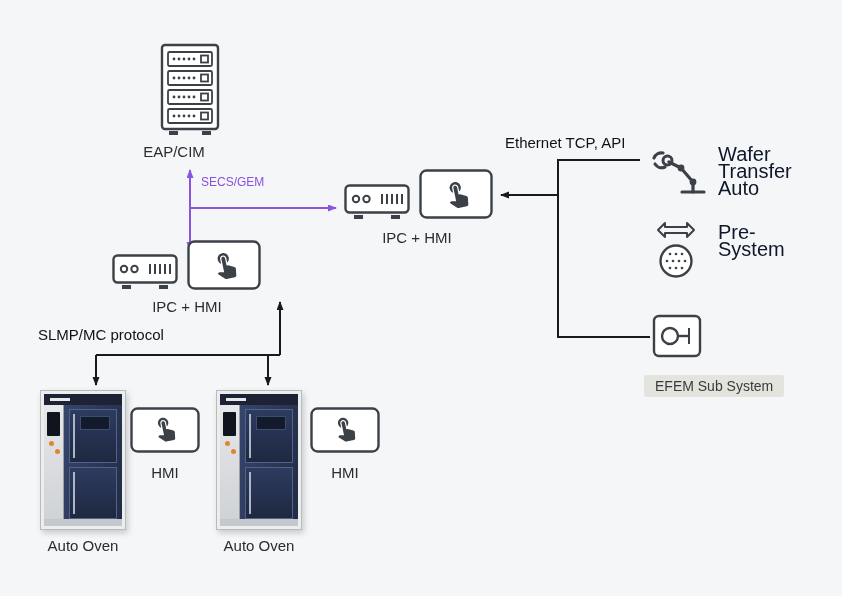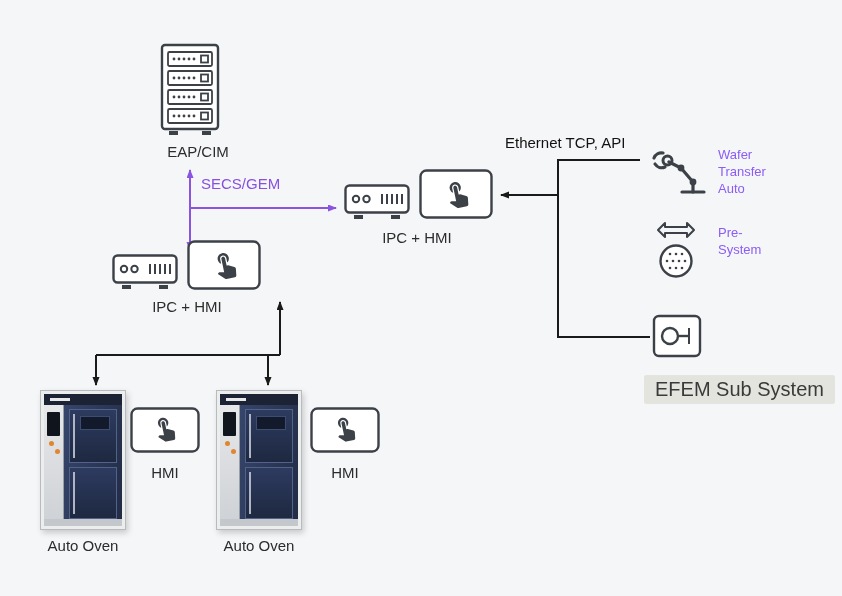--- a/index.html
+++ b/index.html
@@ -2,24 +2,24 @@
 <html><head>
 <meta charset="utf-8">
 <style>
   * { margin:0; padding:0; box-sizing:border-box; }
   html,body { background:#ffffff; }
   body { font-family:"Liberation Sans","DejaVu Sans",sans-serif; }
   .canvas { position:relative; width:842px; height:596px; background:#f5f6f8; overflow:hidden; }
   .abs { position:absolute; }
   .label { font-size:15px; color:#2c2c2c; white-space:nowrap; }
   .center { text-align:center; }
-  .purple-text { color:#8750e0; font-size:15px; }
+  .purple-text { color:#8750e0; font-size:12px; }
   .dark-text { color:#121212; }
-  .stack { line-height:17px; font-size:13px; color:#8b5cf6; }
-  .badge { background:#e4e4df; color:#3a3a3a; font-size:20px; padding:3px 11px; border-radius:2px; white-space:nowrap; }
+  .stack { line-height:17px; font-size:20px; color:#0f172a; }
+  .badge { background:#e4e4df; color:#3a3a3a; font-size:14px; padding:3px 11px; border-radius:2px; white-space:nowrap; }
 
   
   .oven { width:86px; height:140px; background:#eceded; border:1px solid #b7babe; box-shadow:2px 3px 6px rgba(0,0,0,.18); }
   .oven-strip { position:absolute; top:3px; left:3px; right:3px; height:11px; background:#1b2335; }
   .oven-strip::after { content:""; position:absolute; left:6px; top:4px; width:20px; height:3px; background:#e8e8ea; }
   .oven-cols { position:absolute; top:14px; left:3px; right:3px; bottom:10px; display:flex; }
   .oven-ctrlcol { width:20px; background:linear-gradient(#e7e8ea,#cfd2d6); border-right:1px solid #9aa0a8; position:relative; }
   .oven-screen { position:absolute; top:7px; left:3px; width:13px; height:24px; background:#10151d; border-radius:1px; }
   .oven-btn { position:absolute; width:5px; height:5px; border-radius:50%; background:#e0862e; }
   .oven-front { flex:1; background:linear-gradient(100deg,#36456b,#222c45); position:relative; }
@@ -87,21 +87,21 @@
         <circle cx="34" cy="54" r="1.4"></circle>
       <circle cx="14" cy="73" r="1.4"></circle>
         <circle cx="19" cy="73" r="1.4"></circle>
         <circle cx="24" cy="73" r="1.4"></circle>
         <circle cx="29" cy="73" r="1.4"></circle>
         <circle cx="34" cy="73" r="1.4"></circle>
     </g>
     <line x1="9" y1="90" x2="18" y2="90" stroke="#3c4148" stroke-width="4"></line>
     <line x1="42" y1="90" x2="51" y2="90" stroke="#3c4148" stroke-width="4"></line>
   </svg>
-  <div class="abs label center" style="left:148px;top:143px;width:100px">EAP/CIM</div>
+  <div class="abs label center" style="left:124px;top:143px;width:100px">EAP/CIM</div>
 
   <div class="abs purple-text" style="left:201px;top:175px">SECS/GEM</div>
 
   <svg class="abs" style="left:344px;top:184px" width="66" height="38" viewBox="0 0 66 38">
     <rect x="1.5" y="1.5" width="63" height="27" rx="4" fill="#ffffff" stroke="#3c4148" stroke-width="2.4"></rect>
     <circle cx="12" cy="15" r="3.2" fill="none" stroke="#3c4148" stroke-width="2"></circle>
     <circle cx="22.5" cy="15" r="3.2" fill="none" stroke="#3c4148" stroke-width="2"></circle>
     <g stroke="#3c4148" stroke-width="2">
       <line x1="38" y1="10" x2="38" y2="20"></line>
         <line x1="43" y1="10" x2="43" y2="20"></line>
@@ -188,20 +188,21 @@
     <line x1="47" y1="33" x2="56" y2="33" stroke="#3c4148" stroke-width="4"></line>
   </svg>
   <svg class="abs" style="left:187px;top:240px" width="74" height="50" viewBox="0 0 74 50">
     <rect x="1.5" y="1.5" width="71" height="47" rx="6" fill="#ffffff" stroke="#3c4148" stroke-width="2.4"></rect>
     <g transform="translate(23,9) scale(1.25) rotate(-12 12 12)">
       <path fill="#3c4148" d="M9 11.24V7.5C9 6.12 10.12 5 11.5 5S14 6.12 14 7.5v3.74c1.21-.81 2-2.18 2-3.74C16 5.01 13.99 3 11.5 3S7 5.01 7 7.5c0 1.56.79 2.93 2 3.74zm9.84 4.63l-4.54-2.26c-.17-.07-.35-.11-.54-.11H13v-6c0-.83-.67-1.5-1.5-1.5S10 6.67 10 7.5v10.74c-3.6-.76-3.54-.75-3.67-.75-.31 0-.59.13-.79.33l-.79.8 4.94 4.94c.27.27.65.44 1.06.44h6.79c.75 0 1.33-.55 1.44-1.28l.75-5.27c.01-.07.02-.14.02-.2 0-.62-.38-1.16-.91-1.38z"></path>
     </g>
   </svg>
   <div class="abs label center" style="left:117px;top:298px;width:140px">IPC + HMI</div>
 
+  <div class="abs label dark-text" style="left:38px;top:326px">SLMP/MC protocol</div>
 
   <div class="abs oven" style="left:40px;top:390px">
     <div class="oven-strip"></div>
     <div class="oven-cols">
       <div class="oven-ctrlcol">
         <div class="oven-screen"></div>
         <span class="oven-btn" style="left:5px;top:36px"></span>
         <span class="oven-btn" style="left:11px;top:44px"></span>
       </div>
       <div class="oven-front">

